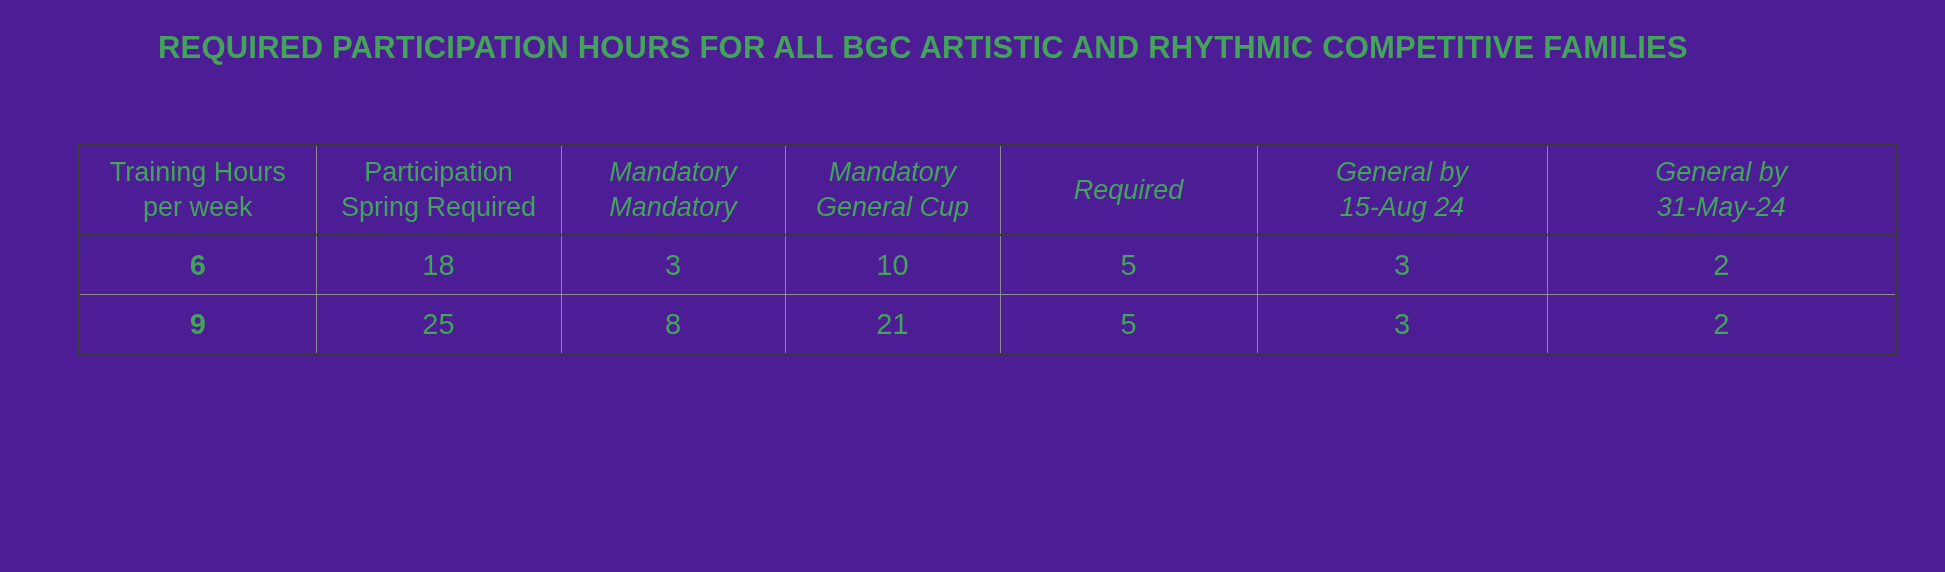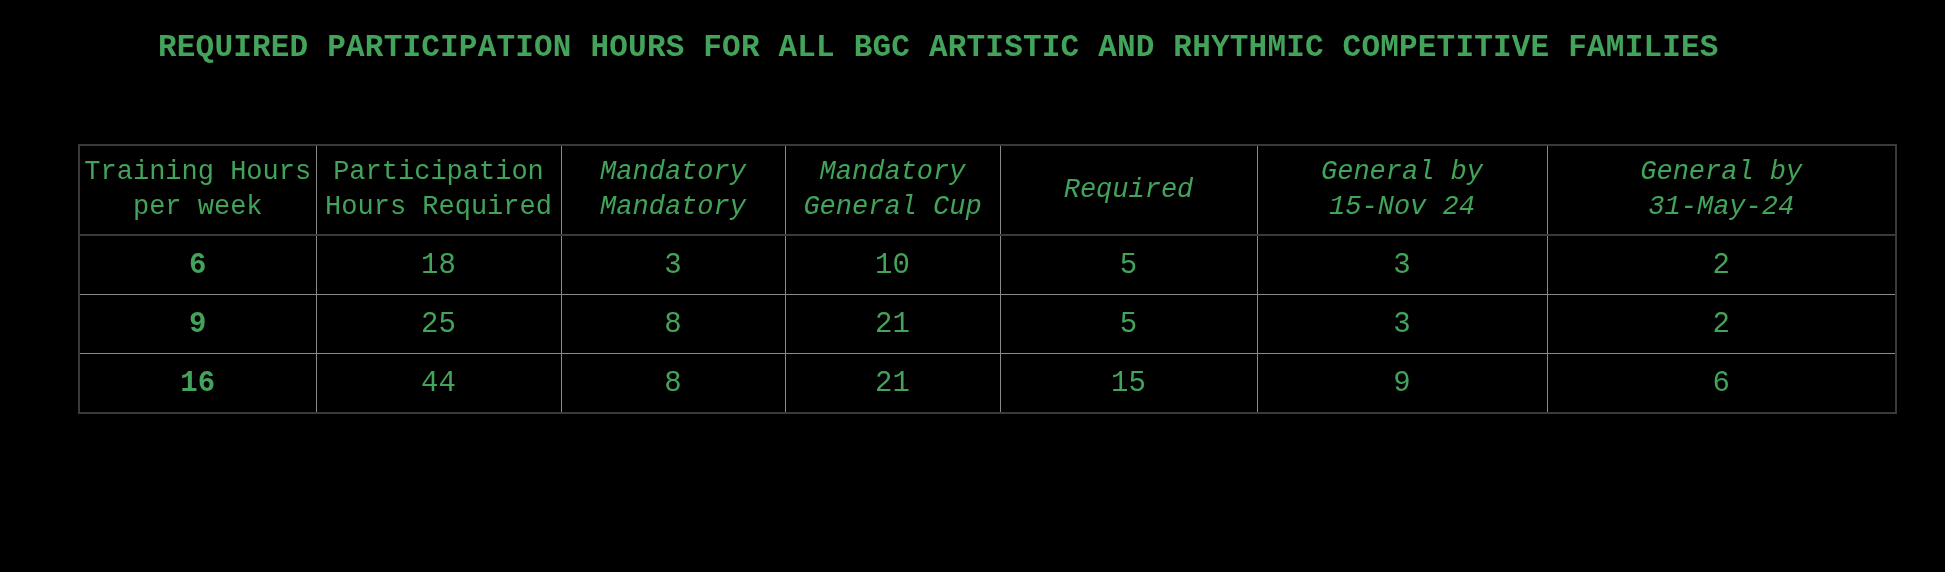--- a/index.html
+++ b/index.html
@@ -10,23 +10,22 @@
   body {
     width: 1945px;
     height: 572px;
     font-family: "Liberation Sans", sans-serif;
     overflow: hidden;
   }
   .page {
     position: relative;
     width: 1945px;
     height: 572px;
-    background: #000000;
+    background: #4c1d95;
     box-sizing: border-box;
-    font-family: Liberation Mono, monospace;
   }
   .title {
     position: absolute;
     left: 158px;
     top: 28px;
     width: 1720px;
     font-size: 31px;
     font-weight: bold;
     line-height: 1.32;
     letter-spacing: 0.2px;
@@ -98,36 +97,36 @@
           <col class="c6">
       </colgroup>
       <thead>
         <tr>
           <th>
             <span class="hdr-line">Training Hours</span>
             <span class="hdr-line">per week</span>
           </th>
           <th>
             <span class="hdr-line">Participation</span>
-            <span class="hdr-line">Hours Required</span>
+            <span class="hdr-line">Spring Required</span>
           </th>
           <th class="italic">
             <span class="hdr-line">Mandatory</span>
             <span class="hdr-line">Mandatory</span>
           </th>
           <th class="italic">
             <span class="hdr-line">Mandatory</span>
             <span class="hdr-line">General Cup</span>
           </th>
           <th class="italic">
             <span class="hdr-line">Required</span>
           </th>
           <th class="italic">
             <span class="hdr-line">General by</span>
-            <span class="hdr-line">15-Nov 24</span>
+            <span class="hdr-line">15-Aug 24</span>
           </th>
           <th class="italic">
             <span class="hdr-line">General by</span>
             <span class="hdr-line">31-May-24</span>
           </th>
         </tr>
       </thead>
       <tbody>
         <tr>
           <td class="firstcol">6</td>
@@ -140,26 +139,17 @@
         </tr>
         <tr>
           <td class="firstcol">9</td>
           <td>25</td>
           <td>8</td>
           <td>21</td>
           <td>5</td>
           <td>3</td>
           <td>2</td>
         </tr>
-        <tr>
-          <td class="firstcol">16</td>
-          <td>44</td>
-          <td>8</td>
-          <td>21</td>
-          <td>15</td>
-          <td>9</td>
-          <td>6</td>
-        </tr>
       </tbody>
     </table>
   </div>
 
 </div>
 
 </body></html>

